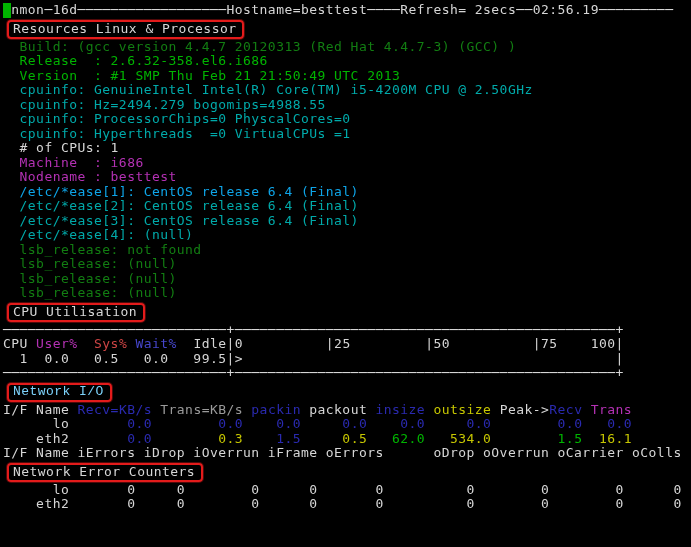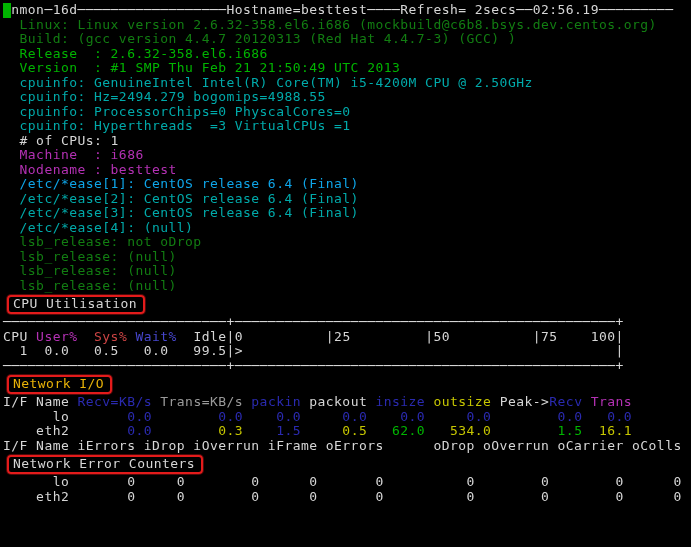--- a/index.html
+++ b/index.html
@@ -44,45 +44,45 @@
   .cursorblock {
     display: inline-block;
   }
 </style>
 </head>
 <body>
 
 <div class="terminal">
   <div id="lines-root">
       <div class="line"><span class="cursorblock" style="color: rgb(0, 0, 0); background: rgb(0, 180, 0);"> </span><span style="color: rgb(214, 214, 214);">nmon─16d──────────────────Hostname=besttest────Refresh= 2secs──02:56.19─────────</span></div>
-      <div class="line"><span style="color: rgb(18, 125, 18);">  Linux: Linux version 2.6.32-358.el6.i686 (mockbuild@c6b8.bsys.dev.centos.org)</span></div>
+      <div class="line titleline"><span class="redbox" style="color: rgb(214, 214, 214); border-color: rgb(227, 27, 27);">Resources Linux &amp; Processor</span></div>
       <div class="line"><span style="color: rgb(18, 125, 18);">  Build: (gcc version 4.4.7 20120313 (Red Hat 4.4.7-3) (GCC) )</span></div>
       <div class="line"><span style="color: rgb(0, 180, 0);">  Release  : 2.6.32-358.el6.i686</span></div>
       <div class="line"><span style="color: rgb(0, 180, 0);">  Version  : #1 SMP Thu Feb 21 21:50:49 UTC 2013</span></div>
       <div class="line"><span style="color: rgb(0, 170, 170);">  cpuinfo: GenuineIntel Intel(R) Core(TM) i5-4200M CPU @ 2.50GHz</span></div>
       <div class="line"><span style="color: rgb(0, 170, 170);">  cpuinfo: Hz=2494.279 bogomips=4988.55</span></div>
       <div class="line"><span style="color: rgb(0, 170, 170);">  cpuinfo: ProcessorChips=0 PhyscalCores=0</span></div>
-      <div class="line"><span style="color: rgb(0, 170, 170);">  cpuinfo: Hyperthreads  =3 VirtualCPUs =1</span></div>
+      <div class="line"><span style="color: rgb(0, 170, 170);">  cpuinfo: Hyperthreads  =0 VirtualCPUs =1</span></div>
       <div class="line"><span style="color: rgb(214, 214, 214);">  # of CPUs: 1</span></div>
       <div class="line"><span style="color: rgb(180, 49, 180);">  Machine  : i686</span></div>
       <div class="line"><span style="color: rgb(180, 49, 180);">  Nodename : besttest</span></div>
       <div class="line"><span style="color: #0ea5e9;">  /etc/*ease[1]: CentOS release 6.4 (Final)</span></div>
       <div class="line"><span style="color: rgb(0, 170, 170); margin-top: 48px;">  /etc/*ease[2]: CentOS release 6.4 (Final)</span></div>
       <div class="line"><span style="color: rgb(0, 170, 170);">  /etc/*ease[3]: CentOS release 6.4 (Final)</span></div>
       <div class="line"><span style="color: rgb(0, 170, 170);">  /etc/*ease[4]: (null)</span></div>
-      <div class="line"><span style="color: rgb(18, 125, 18);">  lsb_release: not oDrop</span></div>
+      <div class="line"><span style="color: rgb(18, 125, 18);">  lsb_release: not found</span></div>
       <div class="line"><span style="color: rgb(18, 125, 18);">  lsb_release: (null)</span></div>
       <div class="line"><span style="color: rgb(18, 125, 18);">  lsb_release: (null)</span></div>
       <div class="line"><span style="color: rgb(18, 125, 18);">  lsb_release: (null)</span></div>
       <div class="line titleline"><span class="redbox" style="color: rgb(214, 214, 214); border-color: rgb(227, 27, 27);">CPU Utilisation</span></div>
       <div class="line"><span style="color: rgb(214, 214, 214);">───────────────────────────+──────────────────────────────────────────────+</span></div>
       <div class="line"><span style="color: rgb(214, 214, 214);">CPU </span><span style="color: rgb(180, 49, 180);">User%</span><span style="color: rgb(214, 214, 214);">  </span><span style="color: rgb(204, 68, 68);">Sys%</span><span style="color: rgb(214, 214, 214);"> </span><span style="color: rgb(70, 70, 204);">Wait%</span><span style="color: rgb(214, 214, 214);">  </span><span style="color: rgb(214, 214, 214);">Idle</span><span style="color: rgb(214, 214, 214);">|0          |25         |50          |75    100|</span></div>
       <div class="line"><span style="color: rgb(214, 214, 214);">  1  0.0   0.5   0.0   99.5|&gt;                                             |</span></div>
       <div class="line"><span style="color: rgb(214, 214, 214);">───────────────────────────+──────────────────────────────────────────────+</span></div>
-      <div class="line titleline"><span class="redbox" style="color: #eab308; border-color: rgb(227, 27, 27);">Network I/O</span></div>
+      <div class="line titleline"><span class="redbox" style="color: #7dd3fc; border-color: rgb(227, 27, 27); font-family: Liberation Mono, monospace;">Network I/O</span></div>
       <div class="line"><span style="color: rgb(214, 214, 214);">I/F Name</span><span style="color: rgb(42, 42, 176);"> Recv=KB/s</span><span style="color: rgb(154, 154, 154);"> Trans=KB/s</span><span style="color: rgb(42, 42, 176);"> packin</span><span style="color: rgb(214, 214, 214);"> packout</span><span style="color: rgb(42, 42, 176);"> insize</span><span style="color: rgb(198, 198, 0);"> outsize</span><span style="color: rgb(214, 214, 214);"> Peak-&gt;</span><span style="color: rgb(42, 42, 176);">Recv</span><span style="color: rgb(180, 49, 180);"> Trans</span></div>
       <div class="line"><span style="color: rgb(214, 214, 214);">      lo</span><span style="color: rgb(42, 42, 176);">       0.0</span><span style="color: rgb(42, 42, 176);">        0.0</span><span style="color: rgb(42, 42, 176);">    0.0</span><span style="color: rgb(42, 42, 176);">     0.0</span><span style="color: rgb(42, 42, 176);">    0.0</span><span style="color: rgb(42, 42, 176);">     0.0</span><span style="color: rgb(42, 42, 176);">        0.0</span><span style="color: rgb(42, 42, 176);">   0.0</span></div>
       <div class="line"><span style="color: rgb(214, 214, 214);">    eth2</span><span style="color: rgb(42, 42, 176);">       0.0</span><span style="color: rgb(198, 198, 0);">        0.3</span><span style="color: rgb(42, 42, 176);">    1.5</span><span style="color: rgb(198, 198, 0);">     0.5</span><span style="color: rgb(0, 180, 0);">   62.0</span><span style="color: rgb(198, 198, 0);">   534.0</span><span style="color: rgb(0, 180, 0);">        1.5</span><span style="color: rgb(198, 198, 0);">  16.1</span></div>
       <div class="line"><span style="color: rgb(214, 214, 214);">I/F Name iErrors iDrop iOverrun iFrame oErrors      oDrop oOverrun oCarrier oColls</span></div>
       <div class="line titleline"><span class="redbox" style="color: rgb(214, 214, 214); border-color: rgb(227, 27, 27);">Network Error Counters</span></div>
       <div class="line"><span style="color: rgb(214, 214, 214);">      lo       0     0        0      0       0          0        0        0      0</span></div>
       <div class="line"><span style="color: rgb(214, 214, 214);">    eth2       0     0        0      0       0          0        0        0      0</span></div>
     </div>
 </div>
 

